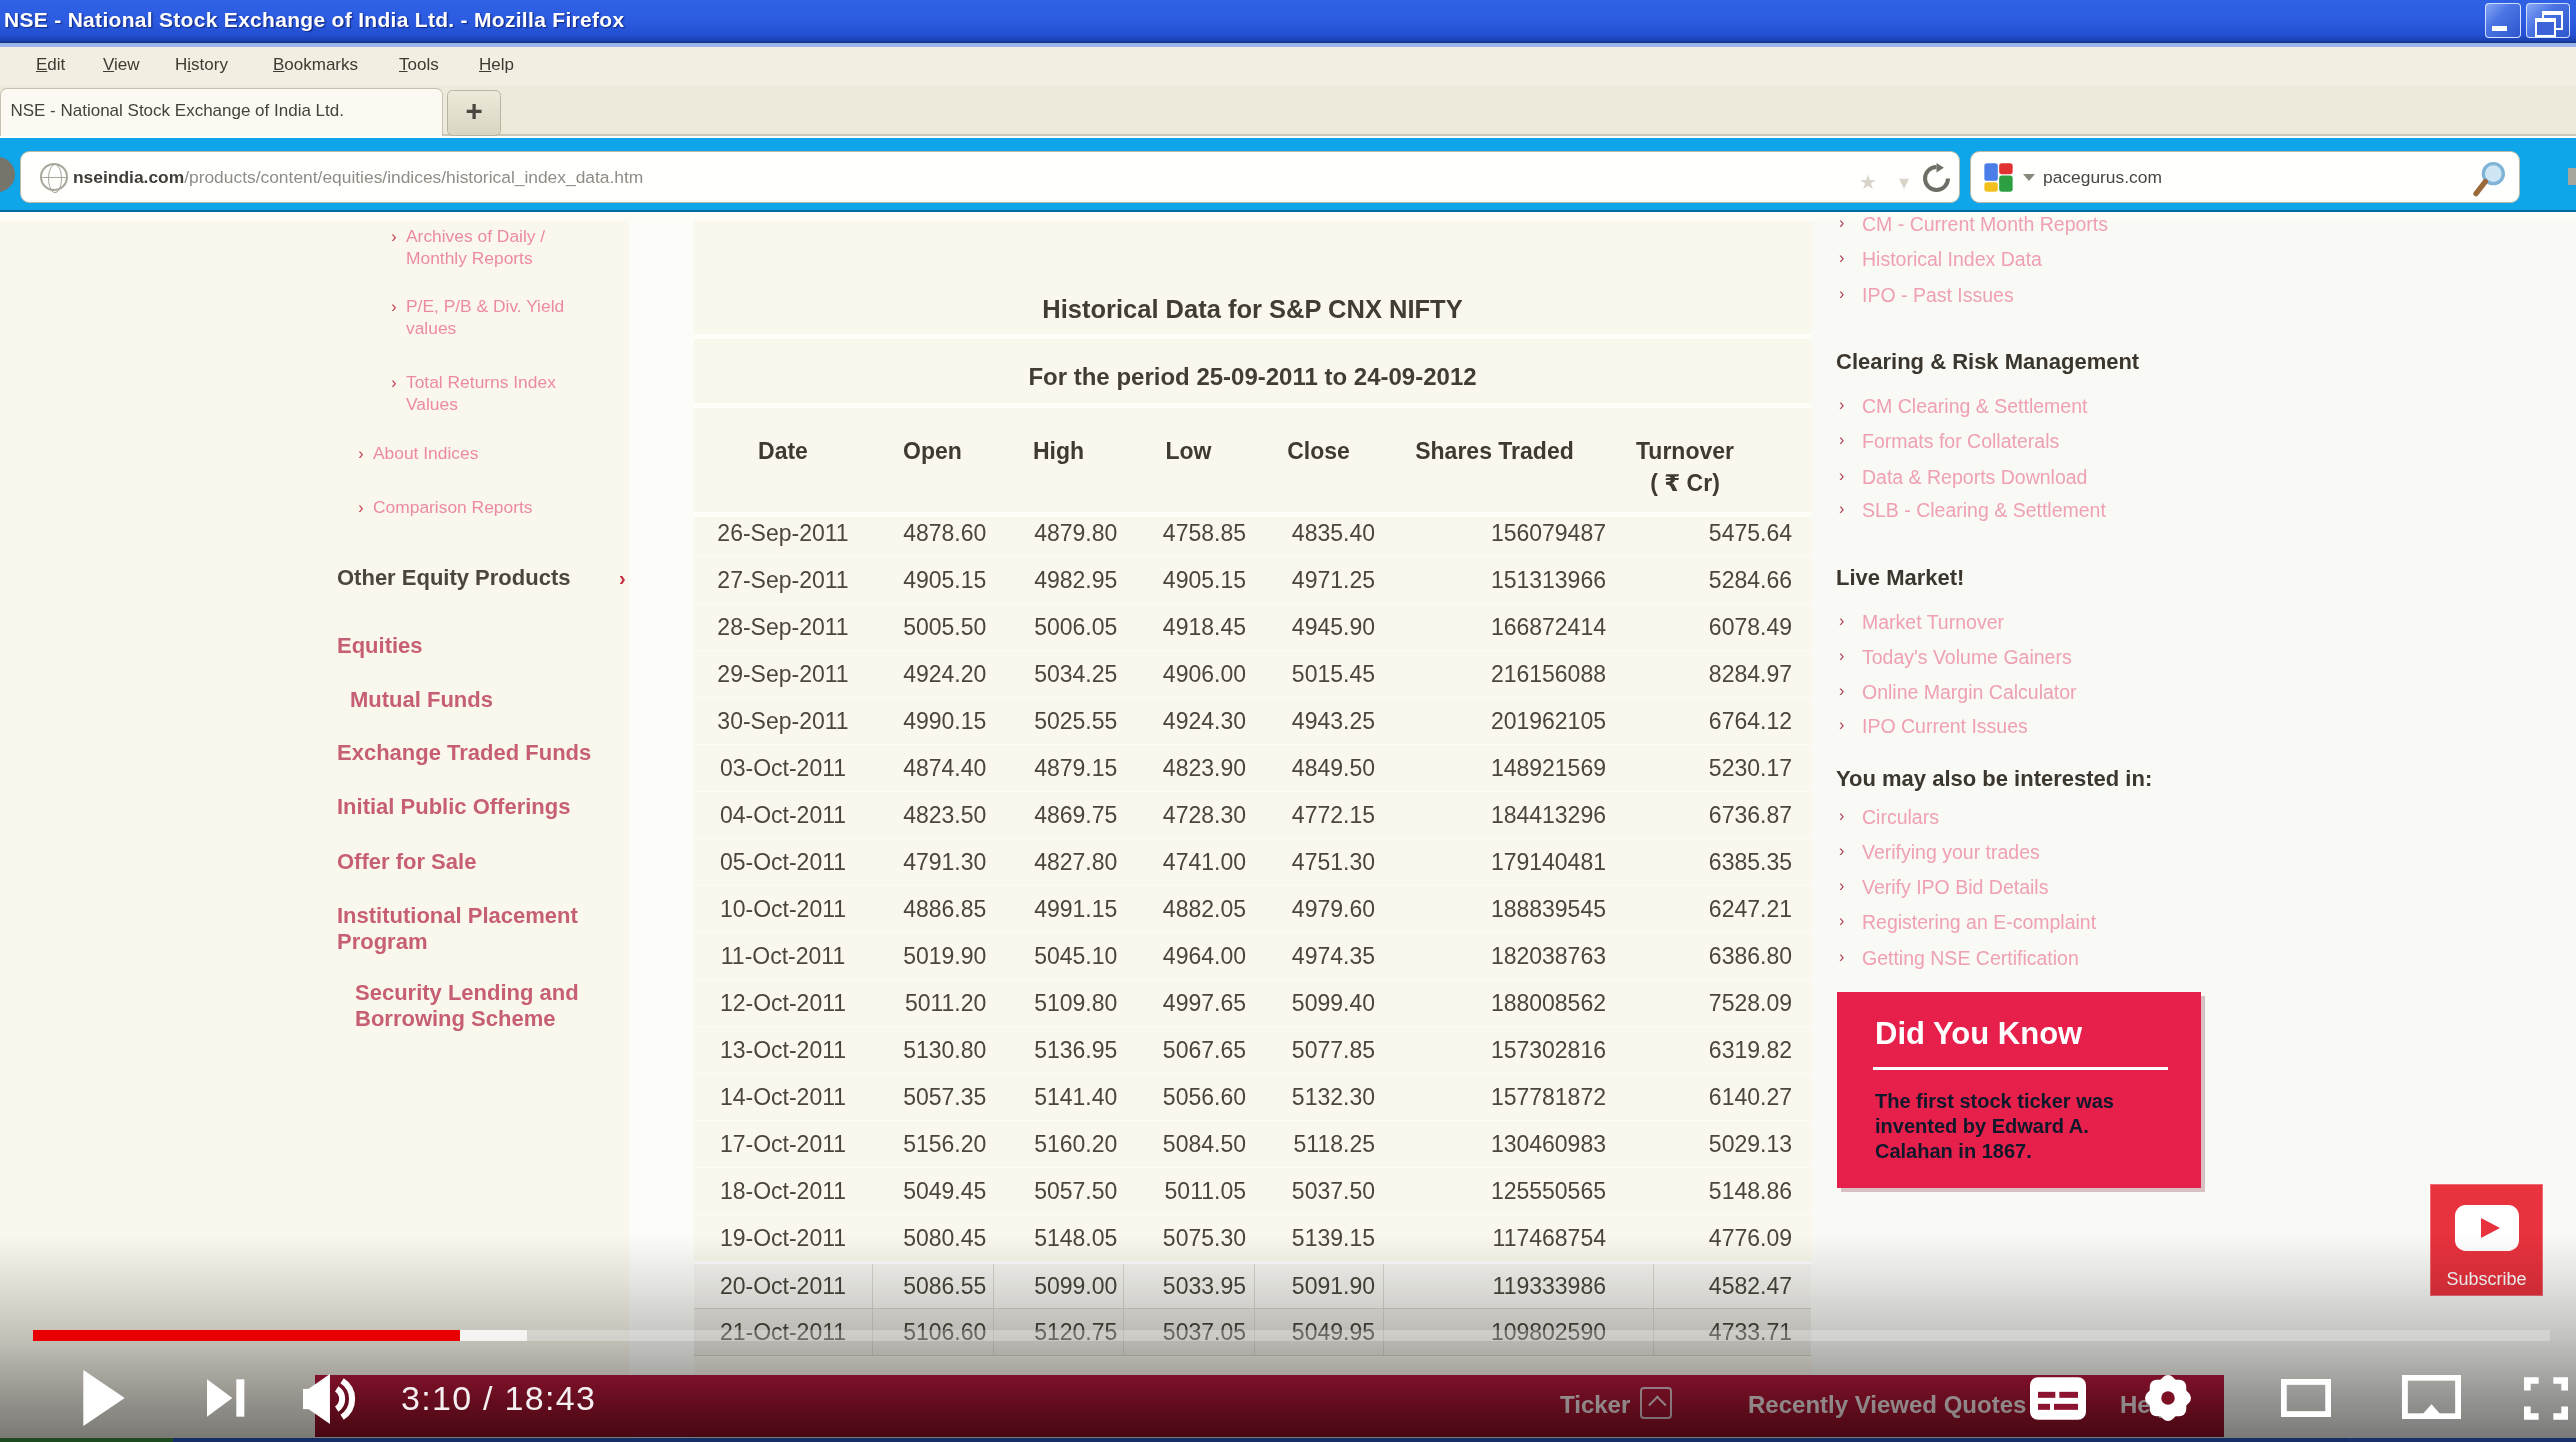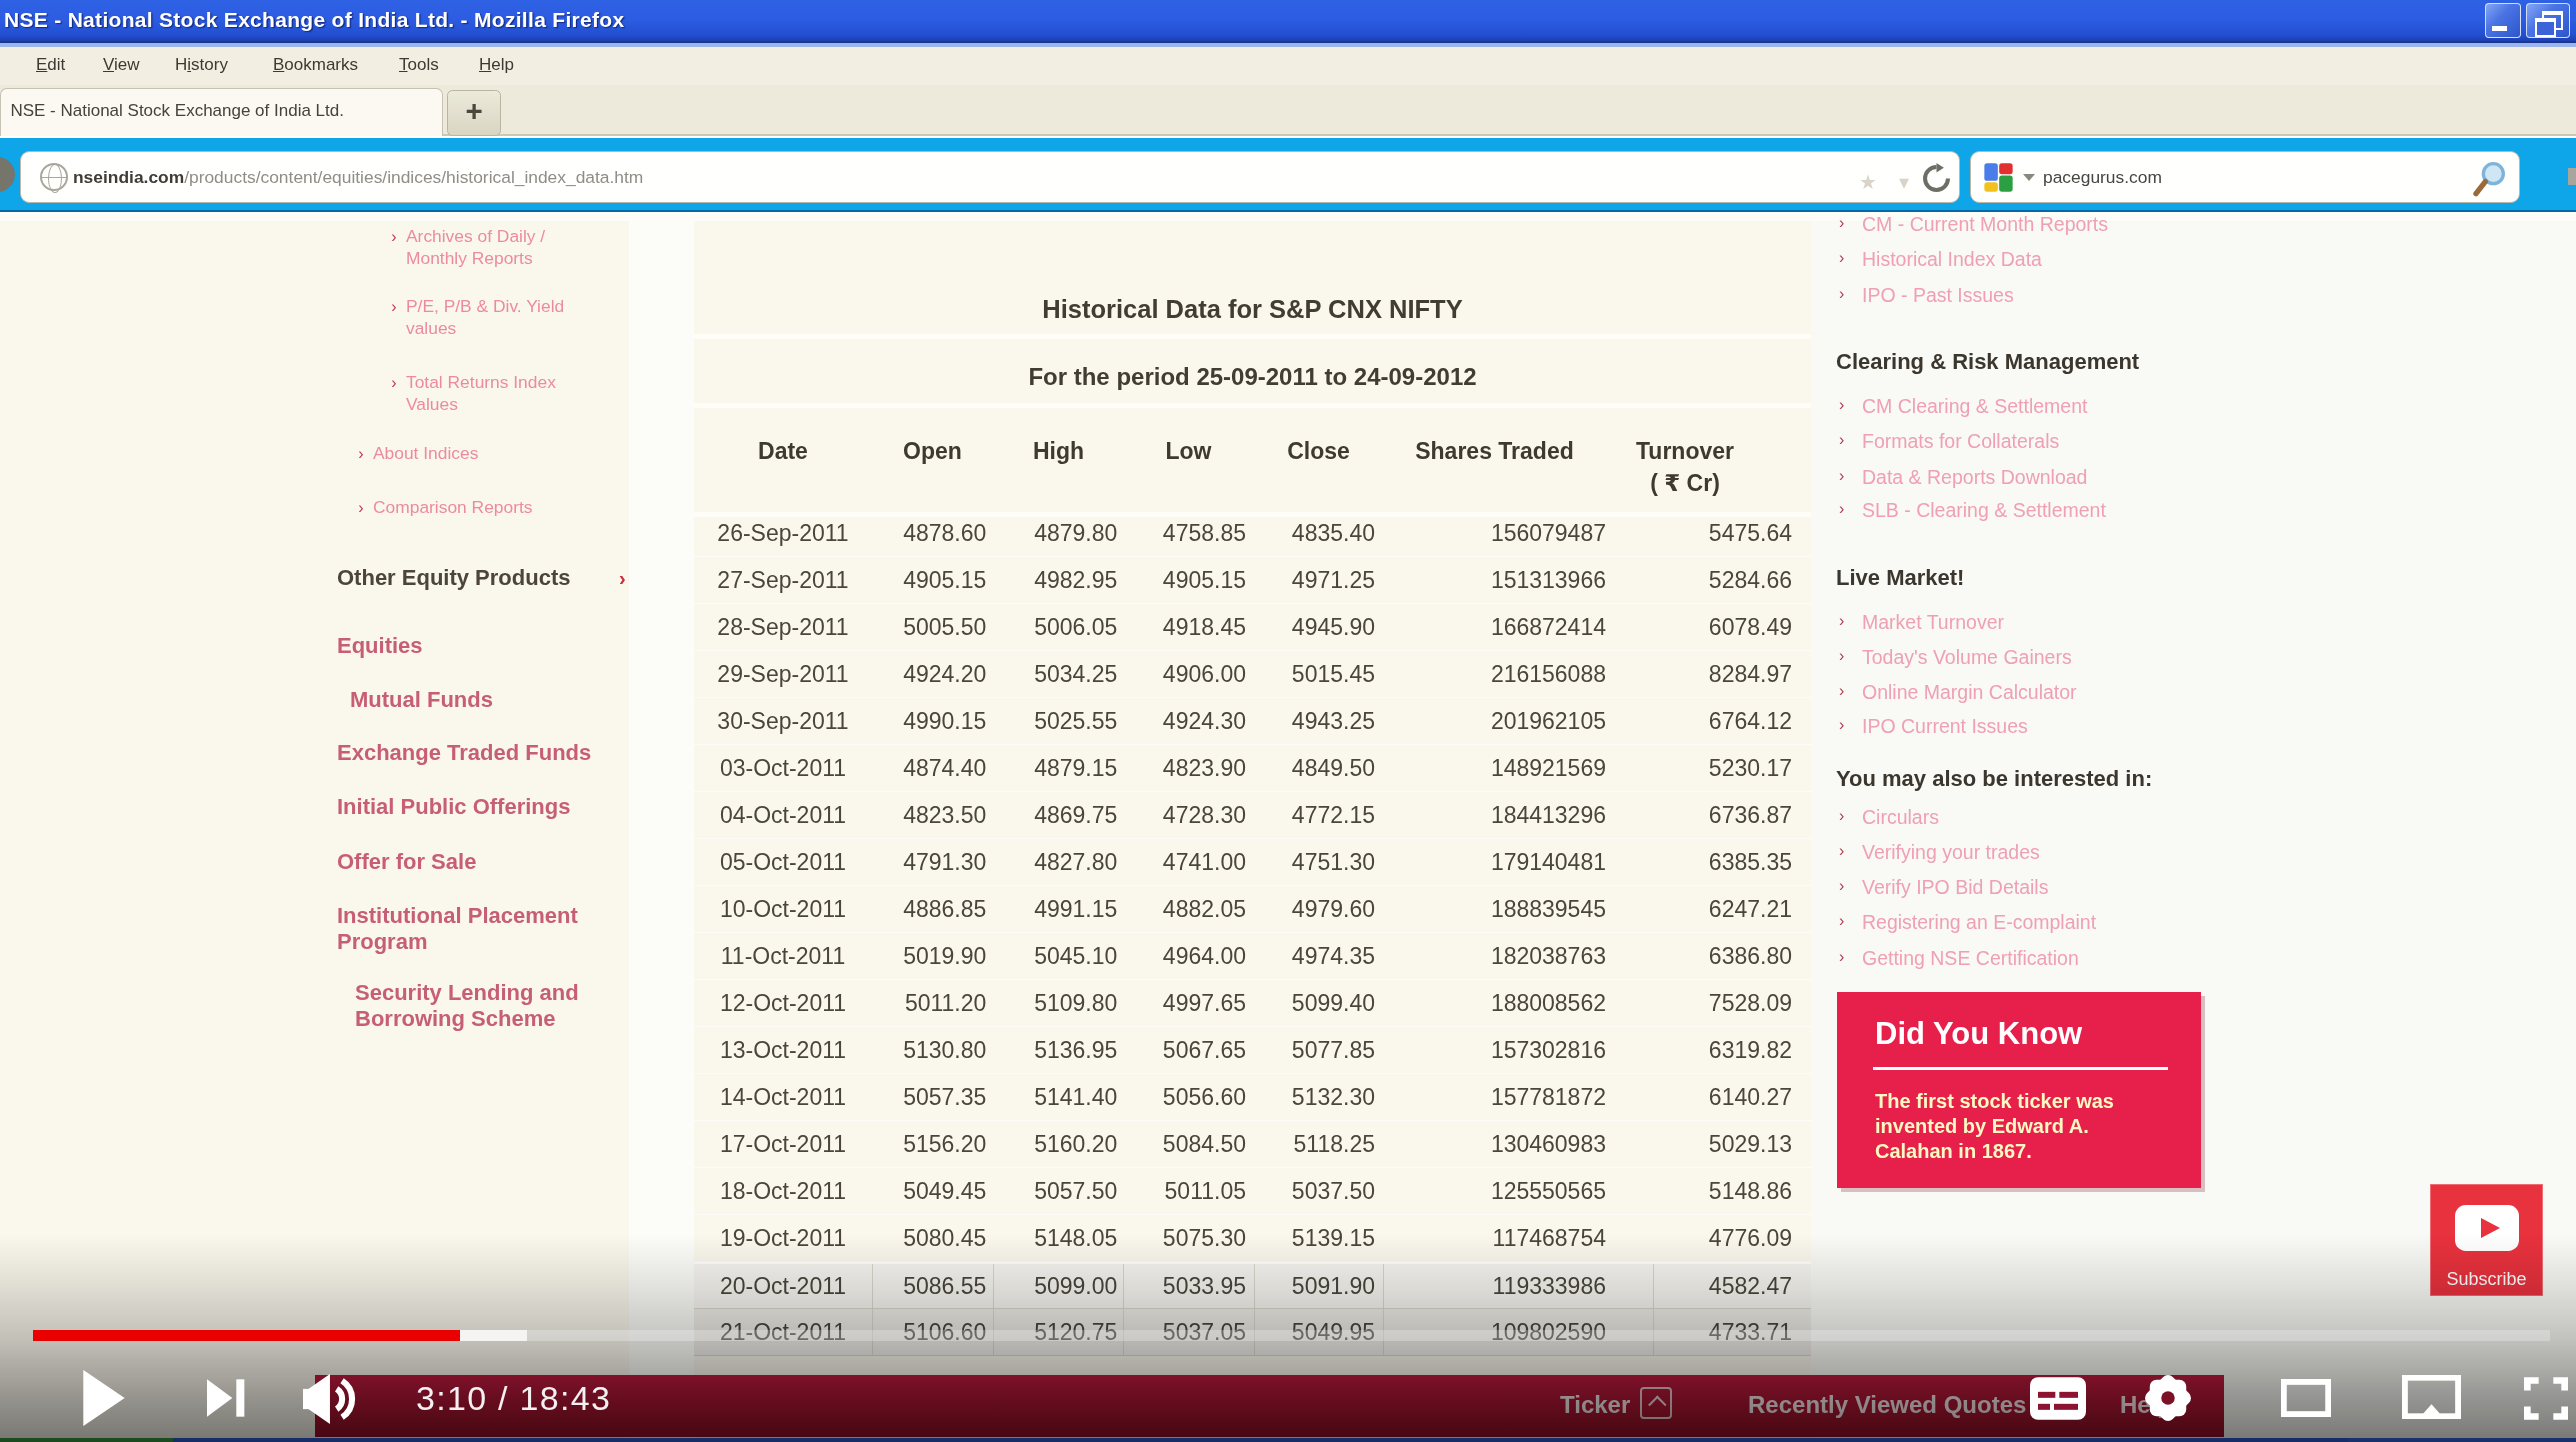--- a/index.html
+++ b/index.html
@@ -155,21 +155,21 @@
   #rs-list > :nth-child(17){ top:876px; }
   #rs-list > :nth-child(18){ top:911px; }
   #rs-list > :nth-child(19){ top:947px; }
 
   
   .dyk { position:absolute; left:1837px; top:992px; width:364px; height:196px;
     background:#e6204b; box-shadow:4px 4px 0 rgba(120,20,40,.25); }
   .dyk .dtitle { position:absolute; left:38px; top:24px; font-size:31px; font-weight:bold; color:#fff; }
   .dyk .dline { position:absolute; left:36px; top:75px; width:295px; height:3.4px; background:#fff; }
   .dyk .dbody { position:absolute; left:38px; top:97px; width:295px; font-size:20px; line-height:25px;
-    color:#fef9c3; font-weight:bold; }
+    color:#0f172a; font-weight:bold; }
 
   
   .tickerband { position:absolute; left:315px; top:1375px; width:1909px; height:62px;
     background:linear-gradient(#c01b40 0%, #ab1634 45%, #921127 100%); }
   .tickerband .tlab { position:absolute; top:16px; font-size:24px; font-weight:bold; color:#f6e8ea; }
   .tk-ticker { left:1245px; }
   .tk-upbox { position:absolute; left:1325px; top:12px; width:32px; height:32px; border:2px solid #e8c9cf;
     border-radius:4px; }
   .tk-upbox::after { content:""; position:absolute; left:50%; top:50%; width:10.7px; height:10.7px; margin:-2.7px 0 0 -5.4px;
     border-left:2.7px solid #f0dade; border-top:2.7px solid #f0dade; transform:rotate(45deg) translate(-1.3px,-1.3px); }
@@ -194,21 +194,21 @@
   
   #gradient { position:absolute; left:0; top:1234px; width:2576px; height:208px;
     background:linear-gradient(to bottom, rgba(0,0,0,0) 0%, rgba(0,0,0,.10) 25%,
       rgba(0,0,0,.22) 50%, rgba(0,0,0,.38) 75%, rgba(0,0,0,.52) 100%); }
   #controls { position:absolute; left:0; top:0; width:2576px; height:1442px; pointer-events:none; }
   .progress { position:absolute; left:33px; top:1330px; width:2517px; height:10.7px;
     background:rgba(255,255,255,.25); }
   .progress .played { position:absolute; left:0; top:0; width:427px; height:10.7px; background:#e90000; }
   .progress .loaded { position:absolute; left:427px; top:0; width:67px; height:10.7px; background:rgba(255,255,255,.75); }
   .ctl { position:absolute; }
-  .time { position:absolute; left:416px; top:1379px; font-size:34px; color:#f4eff0; white-space:nowrap; letter-spacing:1.3px; }
+  .time { position:absolute; left:401px; top:1379px; font-size:34px; color:#f4eff0; white-space:nowrap; letter-spacing:1.3px; }
 </style>
 </head>
 <body>
 
 <div id="stage">
 
   <div id="video">
 
     <div class="abs menubar">
 

